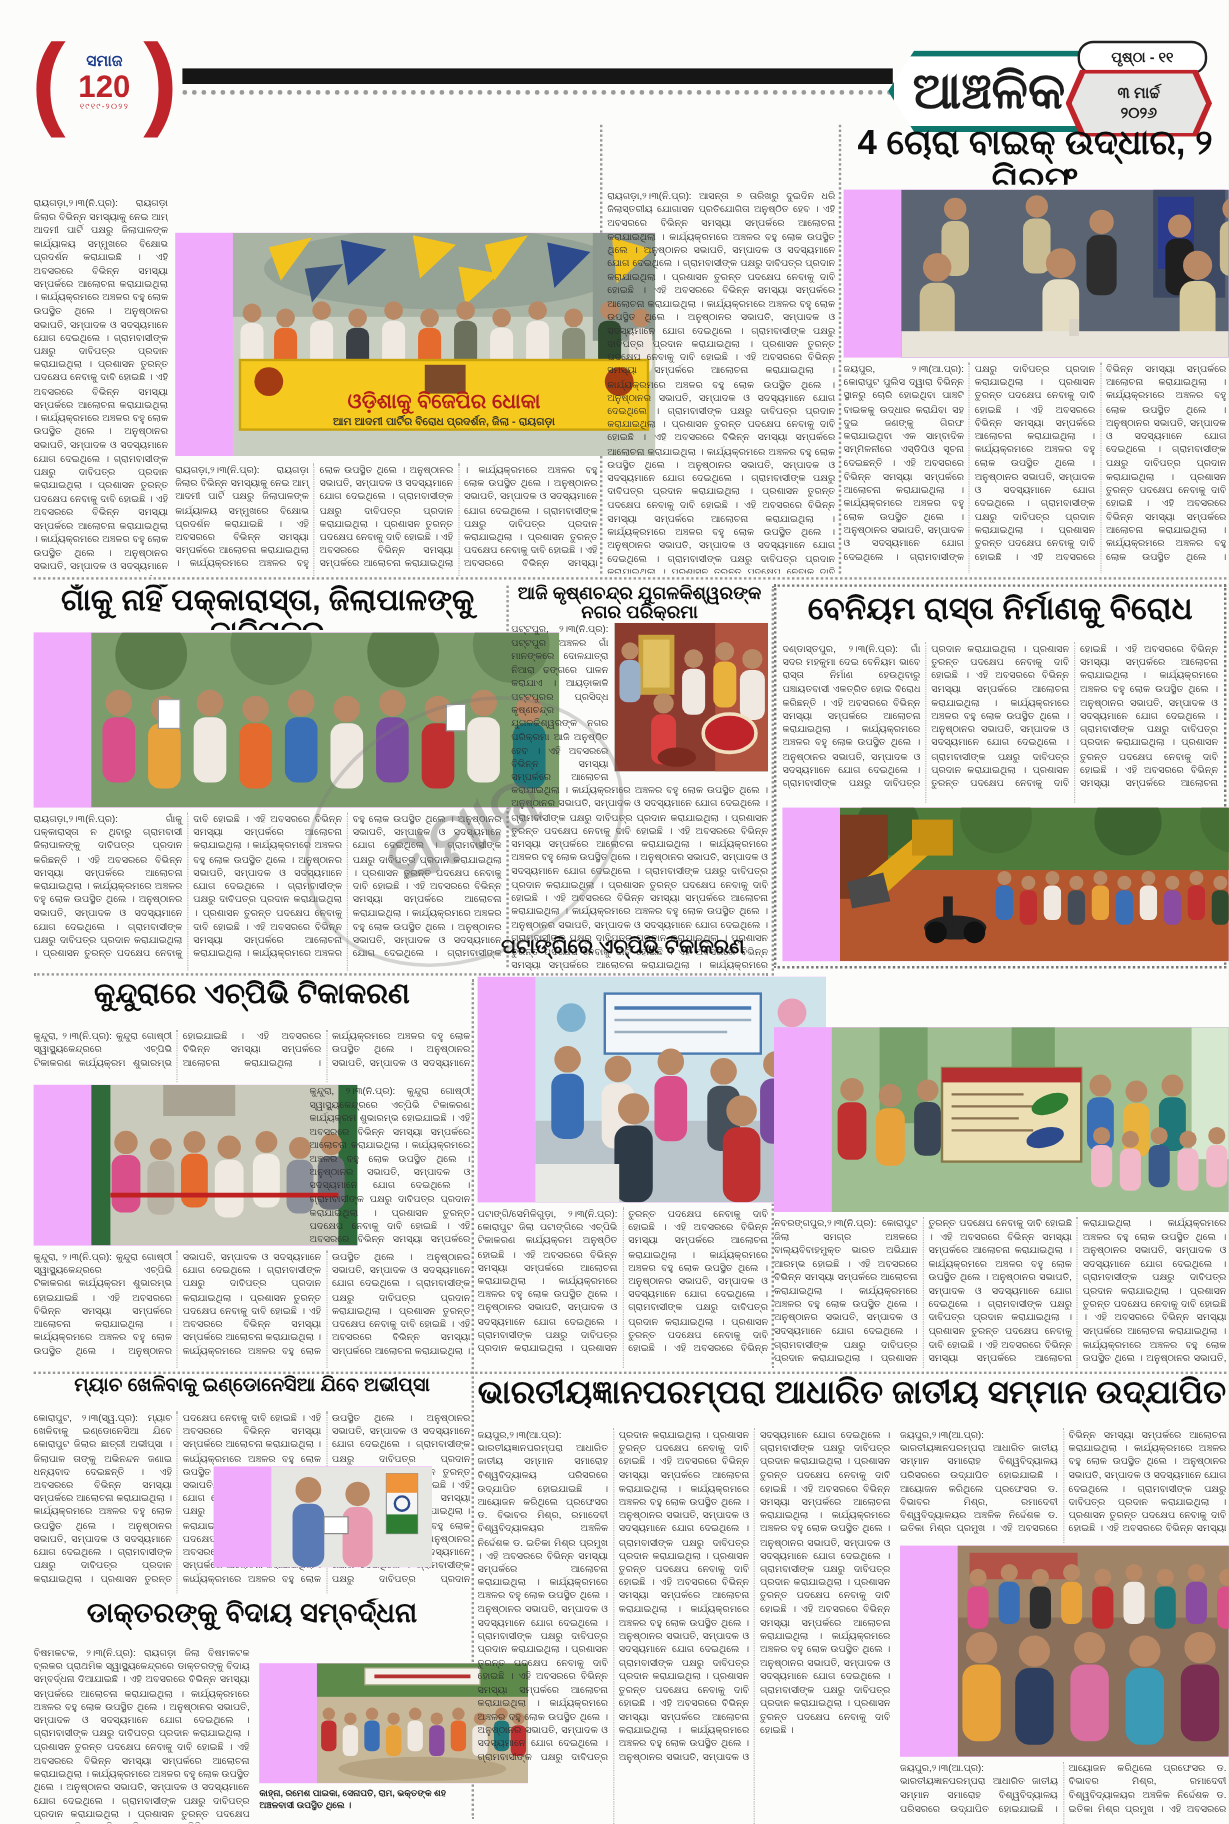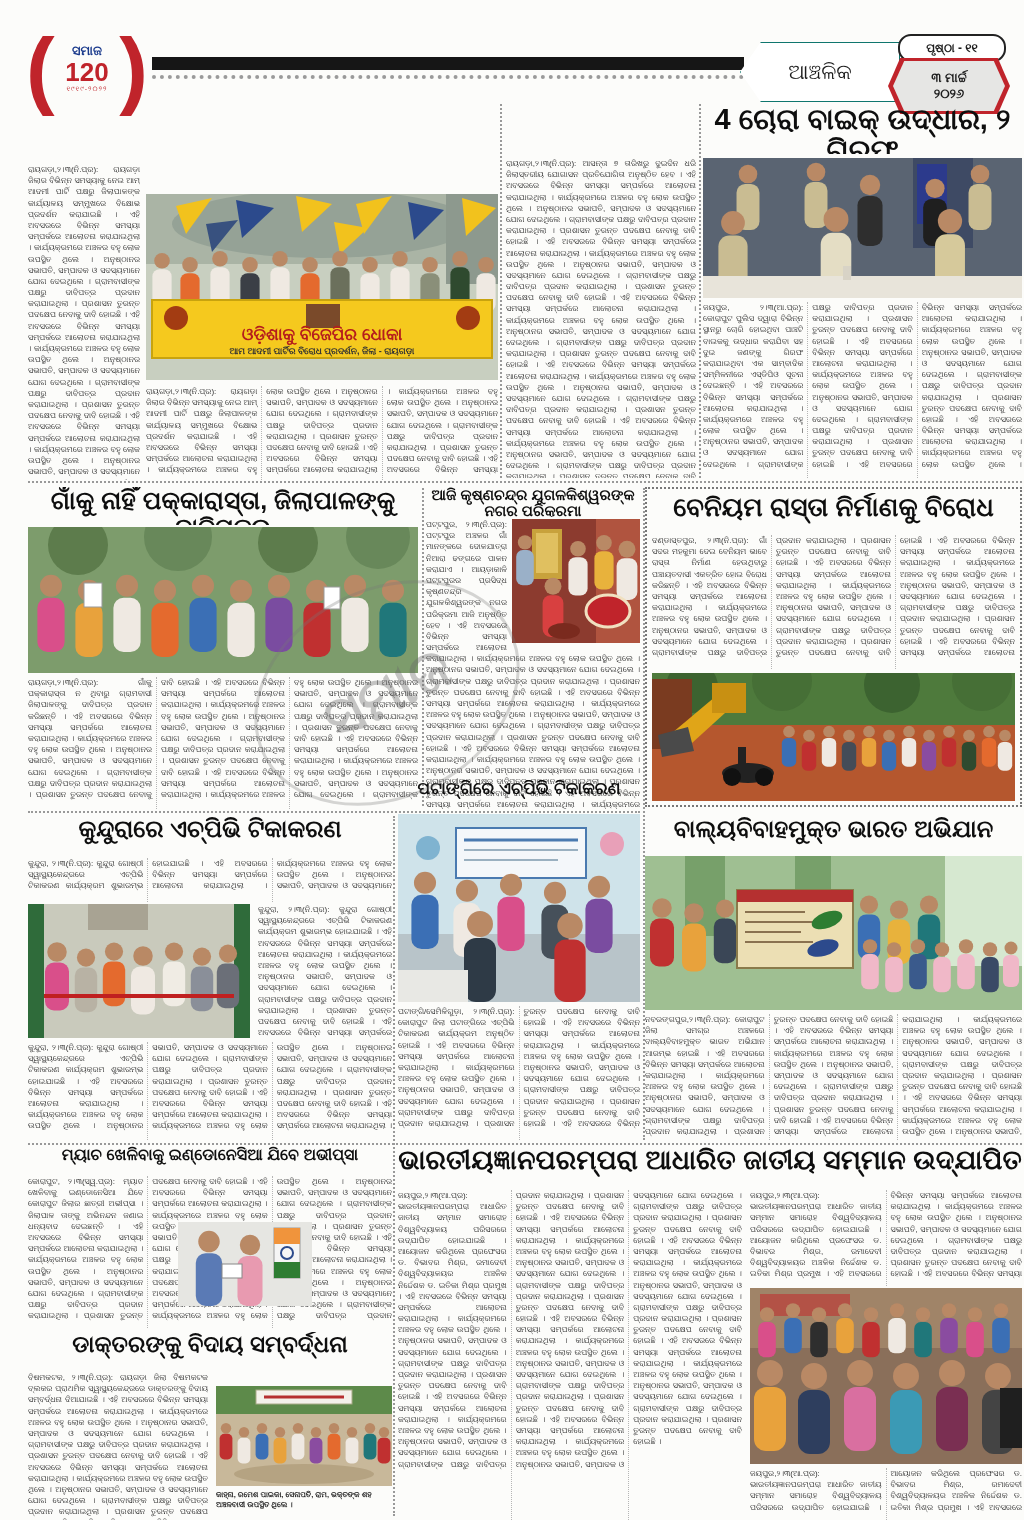--- a/index.html
+++ b/index.html
@@ -8,40 +8,40 @@
   .abs{position:absolute;}
   
   .logo{left:26px;top:24px;width:122px;height:88px;display:flex;align-items:center;justify-content:center;}
   .logo .br{font-size:86px;line-height:86px;color:#c0242b;font-weight:700;}
   .logo .stack{display:flex;flex-direction:column;align-items:center;width:66px;}
   .logo .nm{color:#1a3a8c;font-weight:800;font-size:13px;}
   .logo .num{color:#c0242b;font-weight:800;font-size:26px;line-height:26px;}
   .logo .yr{color:#c0242b;font-size:7px;letter-spacing:1px;}
   .rule-black{left:152px;top:57px;width:592px;height:13px;background:#161616;}
   .rule-dotted{left:152px;top:75px;width:592px;height:0;border-top:4px dotted #9a9a9a;}
-  .section-badge{left:740px;top:42px;width:158px;height:58px;background:#fff;border:1px solid #0f766e;
+  .section-badge{left:740px;top:42px;width:158px;height:58px;background:#fff;border:5px solid #0f766e;
      clip-path:polygon(13% 0,100% 0,100% 100%,13% 100%,0 50%);display:flex;align-items:center;justify-content:center;
-     font-size:21px;font-weight:400;}
+     font-size:42px;font-weight:700;}
   .page-pill{left:898px;top:34px;width:104px;height:24px;background:#fff;border:2px solid #222;border-radius:13px;
      display:flex;align-items:center;justify-content:center;font-size:12px;font-weight:700;}
   .date-hex-outer{left:888px;top:58px;width:122px;height:56px;background:#c0242b;
      clip-path:polygon(10% 0,90% 0,100% 50%,90% 100%,10% 100%,0 50%);}
   .date-hex{left:893px;top:61px;width:112px;height:50px;background:#e6e6e4;
      clip-path:polygon(10% 0,90% 0,100% 50%,90% 100%,10% 100%,0 50%);
      display:flex;flex-direction:column;align-items:center;justify-content:center;font-size:13px;font-weight:700;line-height:1.2;}
   
   .vrule{width:0;border-left:2px dotted #999;}
   .hrule{height:0;border-top:2px dotted #999;}
   
   .art{position:absolute;}
   .hl{position:absolute;left:0;right:0;text-align:center;font-weight:800;color:#0e0e0e;line-height:1.08;overflow:hidden;}
   .body{position:absolute;font-size:8px;line-height:1.4;color:#2d2d2d;text-align:justify;overflow:hidden;}
   .cols3{column-count:3;column-gap:9px;column-rule:1px dotted #b5b5b5;}
   .cols2{column-count:2;column-gap:9px;column-rule:1px dotted #b5b5b5;}
-  .photo{position:absolute;overflow:hidden;background:#8b5cf6;}
+  .photo{position:absolute;overflow:hidden;background:#f0abfc;padding-left:48px;}
   .photo svg{display:block;width:100%;height:100%;}
   .caption{position:absolute;font-size:7.5px;font-weight:700;color:#222;line-height:1.35;overflow:hidden;}
   .dottedbox{border:2px dotted #777;}
   .watermark{left:248px;top:588px;width:272px;height:204px;border:3px solid rgba(120,120,120,.30);border-radius:50%;
      transform:rotate(-27deg);display:flex;align-items:center;justify-content:center;
      color:rgba(105,105,105,.38);font-size:58px;font-weight:800;pointer-events:none;z-index:5;}
   .floatph{float:right;width:128px;height:124px;margin:0 0 4px 5px;background:#cfcfc8;overflow:hidden;}
   .floatph svg{display:block;width:100%;height:100%;}
 </style>
 </head>
@@ -278,21 +278,20 @@
         <use href="#p" x="184" y="54" width="34" height="92" style="color:#7a4ca0"></use>
         <use href="#p" x="60" y="96" width="44" height="92" style="color:#2e3a46"></use>
         <use href="#p" x="150" y="98" width="44" height="90" style="color:#c03030"></use>
         <rect x="0" y="156" width="70" height="32" fill="#e8e8e4"></rect>
       </svg>
     </div>
     <div class="body cols2" style="left:0;top:226px;width:242px;height:134px">ପଟାଙ୍ଗି/ସେମିଳିଗୁଡ଼ା, ୨।୩(ନି.ପ୍ର): କୋରାପୁଟ ଜିଲା ପଟାଙ୍ଗିରେ ଏଚ୍‌ପିଭି ଟିକାକରଣ କାର୍ଯ୍ୟକ୍ରମ ଅନୁଷ୍ଠିତ ହୋଇଛି । ଏହି ଅବସରରେ ବିଭିନ୍ନ ସମସ୍ୟା ସମ୍ପର୍କରେ ଆଲୋଚନା କରାଯାଇଥିଲା । କାର୍ଯ୍ୟକ୍ରମରେ ଅଞ୍ଚଳର ବହୁ ଲୋକ ଉପସ୍ଥିତ ଥିଲେ । ଅନୁଷ୍ଠାନର ସଭାପତି, ସମ୍ପାଦକ ଓ ସଦସ୍ୟମାନେ ଯୋଗ ଦେଇଥିଲେ । ଗ୍ରାମବାସୀଙ୍କ ପକ୍ଷରୁ ଦାବିପତ୍ର ପ୍ରଦାନ କରାଯାଇଥିଲା । ପ୍ରଶାସନ ତୁରନ୍ତ ପଦକ୍ଷେପ ନେବାକୁ ଦାବି ହୋଇଛି । ଏହି ଅବସରରେ ବିଭିନ୍ନ ସମସ୍ୟା ସମ୍ପର୍କରେ ଆଲୋଚନା କରାଯାଇଥିଲା । କାର୍ଯ୍ୟକ୍ରମରେ ଅଞ୍ଚଳର ବହୁ ଲୋକ ଉପସ୍ଥିତ ଥିଲେ । ଅନୁଷ୍ଠାନର ସଭାପତି, ସମ୍ପାଦକ ଓ ସଦସ୍ୟମାନେ ଯୋଗ ଦେଇଥିଲେ । ଗ୍ରାମବାସୀଙ୍କ ପକ୍ଷରୁ ଦାବିପତ୍ର ପ୍ରଦାନ କରାଯାଇଥିଲା । ପ୍ରଶାସନ ତୁରନ୍ତ ପଦକ୍ଷେପ ନେବାକୁ ଦାବି ହୋଇଛି । ଏହି ଅବସରରେ ବିଭିନ୍ନ ସମସ୍ୟା ସମ୍ପର୍କରେ ଆଲୋଚନା କରାଯାଇଥିଲା । କାର୍ଯ୍ୟକ୍ରମରେ ଅଞ୍ଚଳର ବହୁ ଲୋକ ଉପସ୍ଥିତ ଥିଲେ । ଅନୁଷ୍ଠାନର ସଭାପତି, ସମ୍ପାଦକ ଓ ସଦସ୍ୟମାନେ ଯୋଗ ଦେଇଥିଲେ । ଗ୍ରାମବାସୀଙ୍କ ପକ୍ଷରୁ ଦାବିପତ୍ର ପ୍ରଦାନ କରାଯାଇଥିଲା । ପ୍ରଶାସନ ତୁରନ୍ତ ପଦକ୍ଷେପ ନେବାକୁ ଦାବି ହୋଇଛି । ଏହି ଅବସରରେ ବିଭିନ୍ନ ସମସ୍ୟା ସମ୍ପର୍କରେ ଆଲୋଚନା କରାଯାଇଥିଲା । କାର୍ଯ୍ୟକ୍ରମରେ ଅଞ୍ଚଳର ବହୁ ଲୋକ ଉପସ୍ଥିତ ଥିଲେ । ଅନୁଷ୍ଠାନର ସଭାପତି, ସମ୍ପାଦକ ଓ ସଦସ୍ୟମାନେ ଯୋଗ ଦେଇଥିଲେ । ଗ୍ରାମବାସୀଙ୍କ ପକ୍ଷରୁ ଦାବିପତ୍ର ପ୍ରଦାନ କରାଯାଇଥିଲା । ପ୍ରଶାସନ ତୁରନ୍ତ ପଦକ୍ଷେପ ନେବାକୁ ଦାବି ହୋଇଛି । ଏହି ଅବସରରେ ବିଭିନ୍ନ ସମସ୍ୟା ସମ୍ପର୍କରେ ଆଲୋଚନା କରାଯାଇଥିଲା । କାର୍ଯ୍ୟକ୍ରମରେ ଅଞ୍ଚଳର ବହୁ ଲୋକ ଉପସ୍ଥିତ ଥିଲେ । ଅନୁଷ୍ଠାନର ସଭାପତି, ସମ୍ପାଦକ ଓ ସଦସ୍ୟମାନେ ଯୋଗ ଦେଇଥିଲେ । ଗ୍ରାମବାସୀଙ୍କ ପକ୍ଷରୁ ଦାବିପତ୍ର ପ୍ରଦାନ କରାଯାଇଥିଲା । ପ୍ରଶାସନ ତୁରନ୍ତ ପଦକ୍ଷେପ ନେବାକୁ ଦାବି ହୋଇଛି । </div>
   </div>
 
   <div class="art" style="left:645px;top:816px;width:377px;height:324px">
-    <div class="hl" style="top:0;height:38px;font-size:24px">ବାଲ୍ୟବିବାହମୁକ୍ତ ଭାରତ ଅଭିଯାନ</div>
     <div class="photo" style="left:0;top:40px;width:377px;height:154px">
       <svg viewBox="0 0 377 154" preserveAspectRatio="none">
         <rect width="377" height="154" fill="#9fbf92"></rect>
         <rect x="300" y="0" width="77" height="110" fill="#d6e8d0"></rect>
         <rect x="40" y="0" width="40" height="80" fill="#77a06a"></rect>
         <rect x="150" y="0" width="36" height="70" fill="#77a06a"></rect>
         <use href="#p" x="2" y="16" width="30" height="120" style="color:#c03030"></use>
         <use href="#p" x="34" y="22" width="30" height="118" style="color:#e8a23c"></use>
         <use href="#p" x="66" y="16" width="28" height="118" style="color:#3a4656"></use>
         <use href="#p" x="210" y="16" width="28" height="110" style="color:#3b6fb5"></use>

